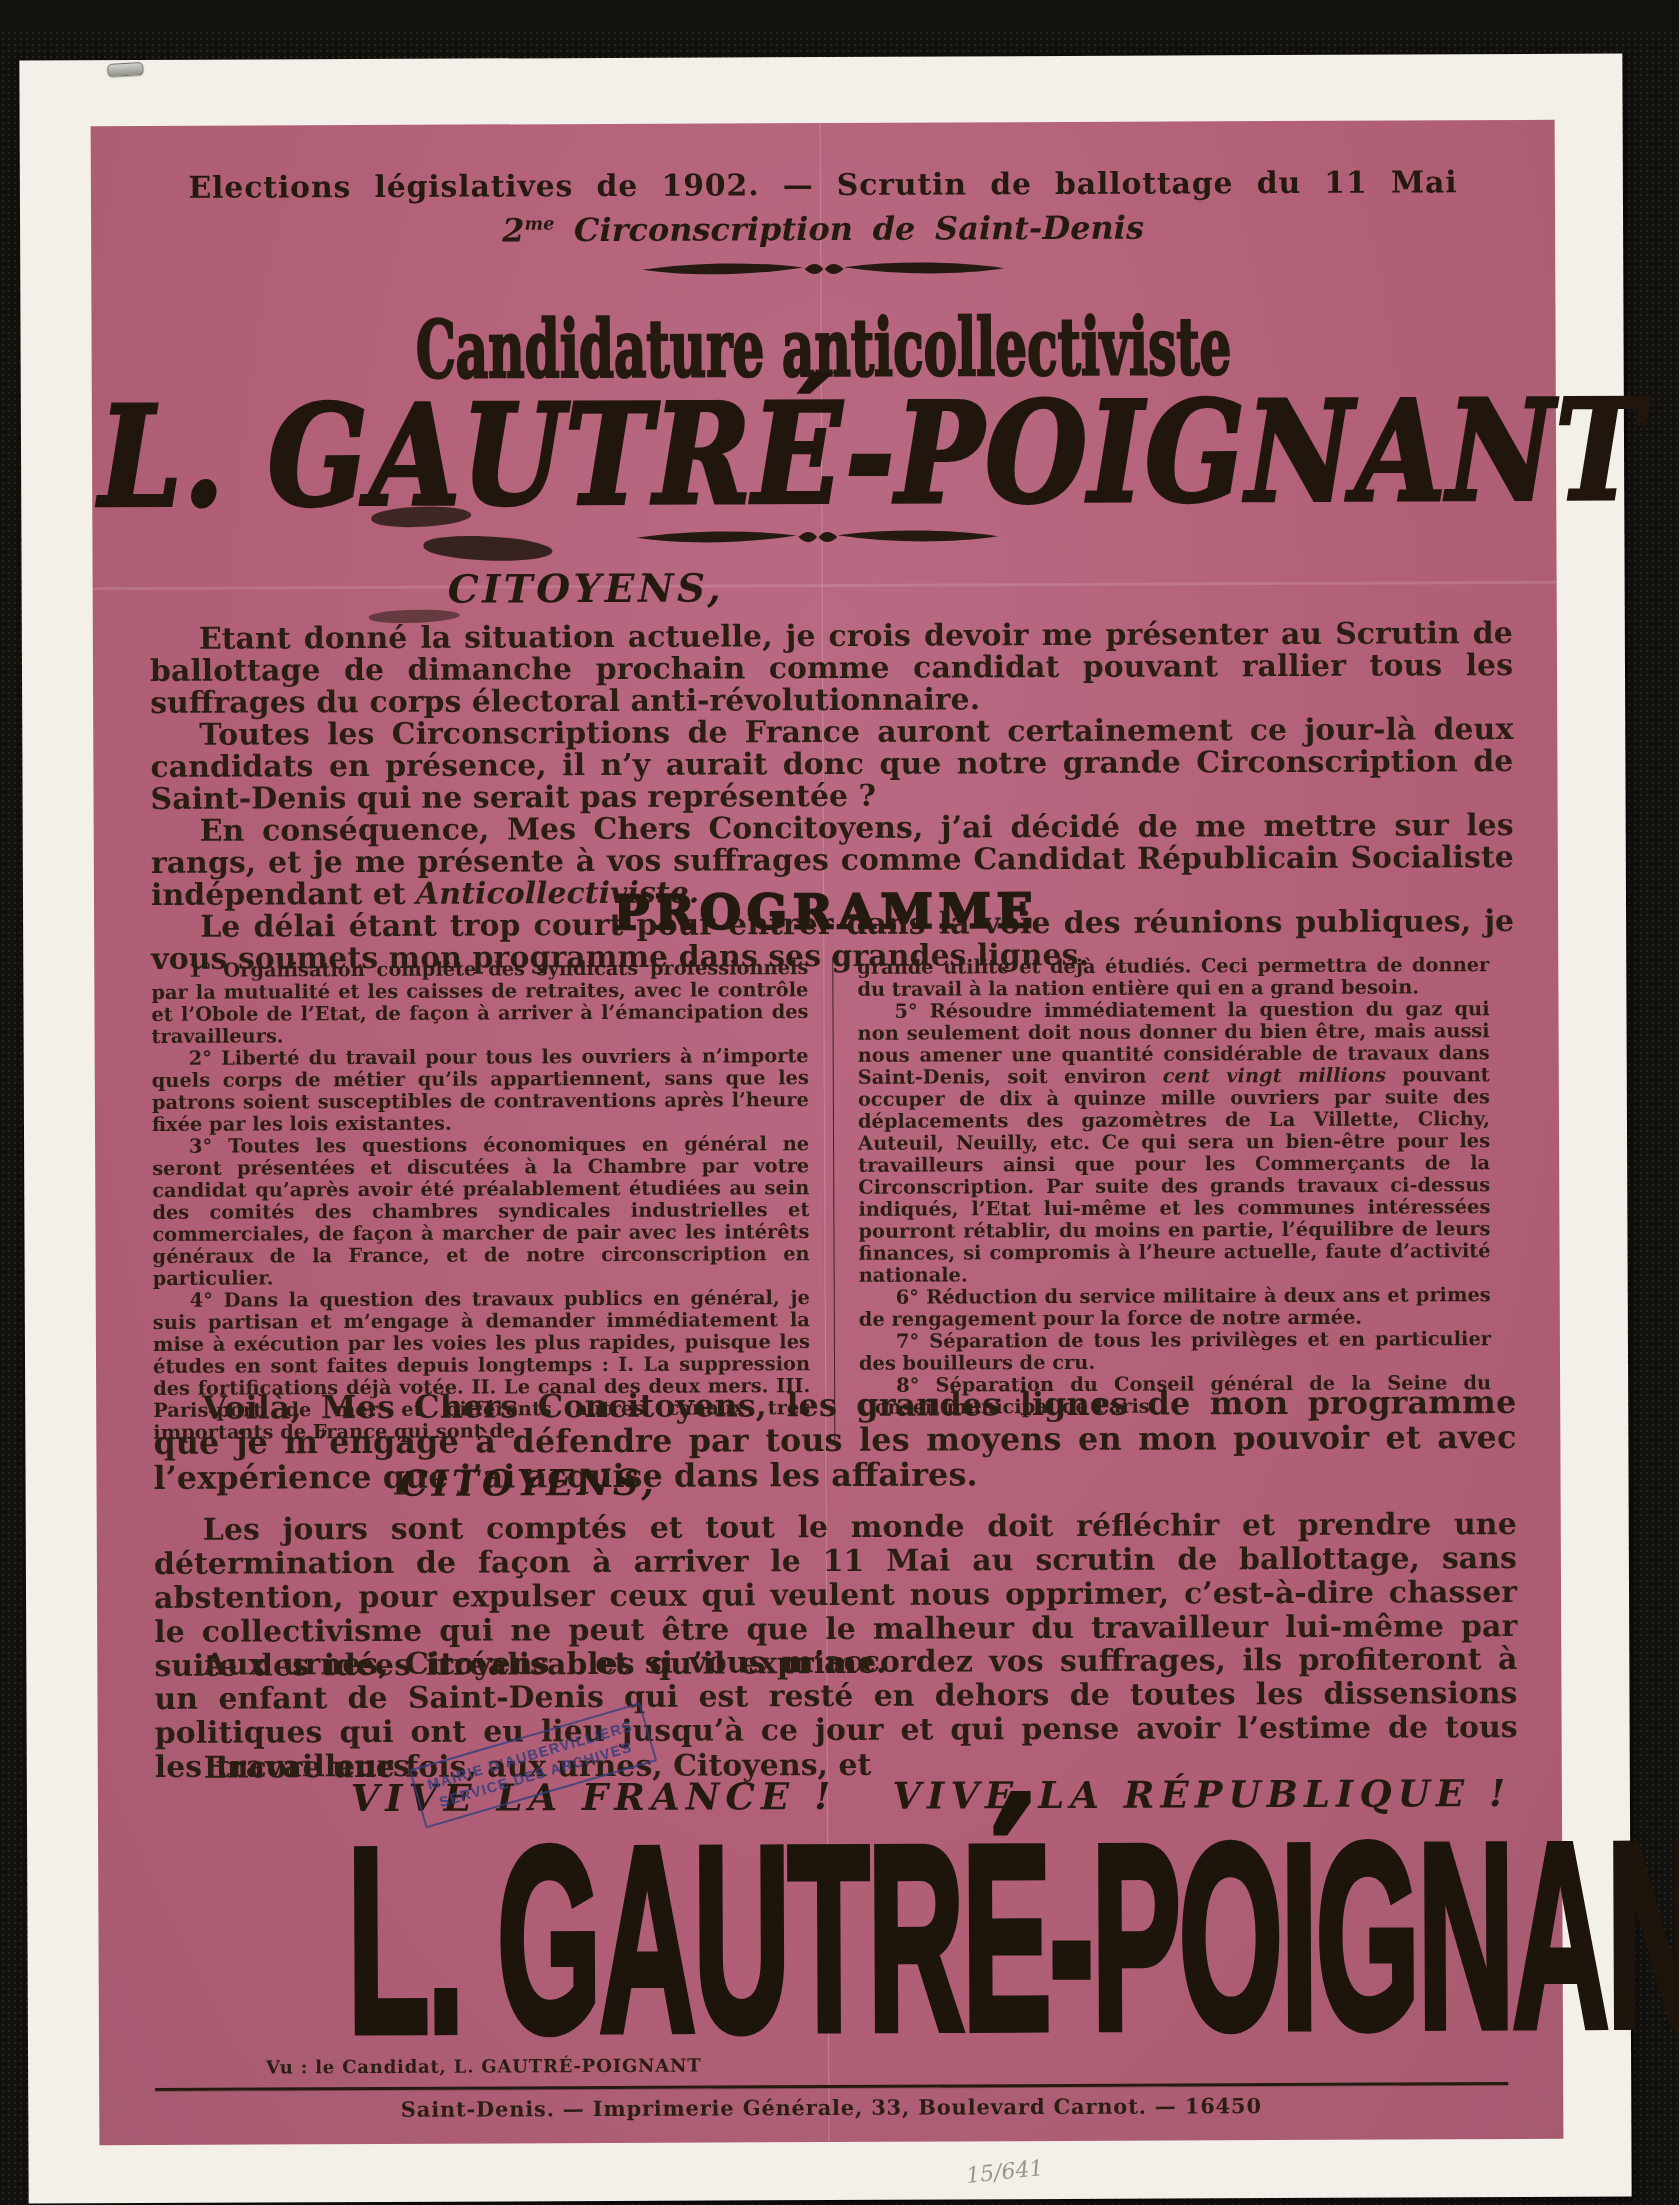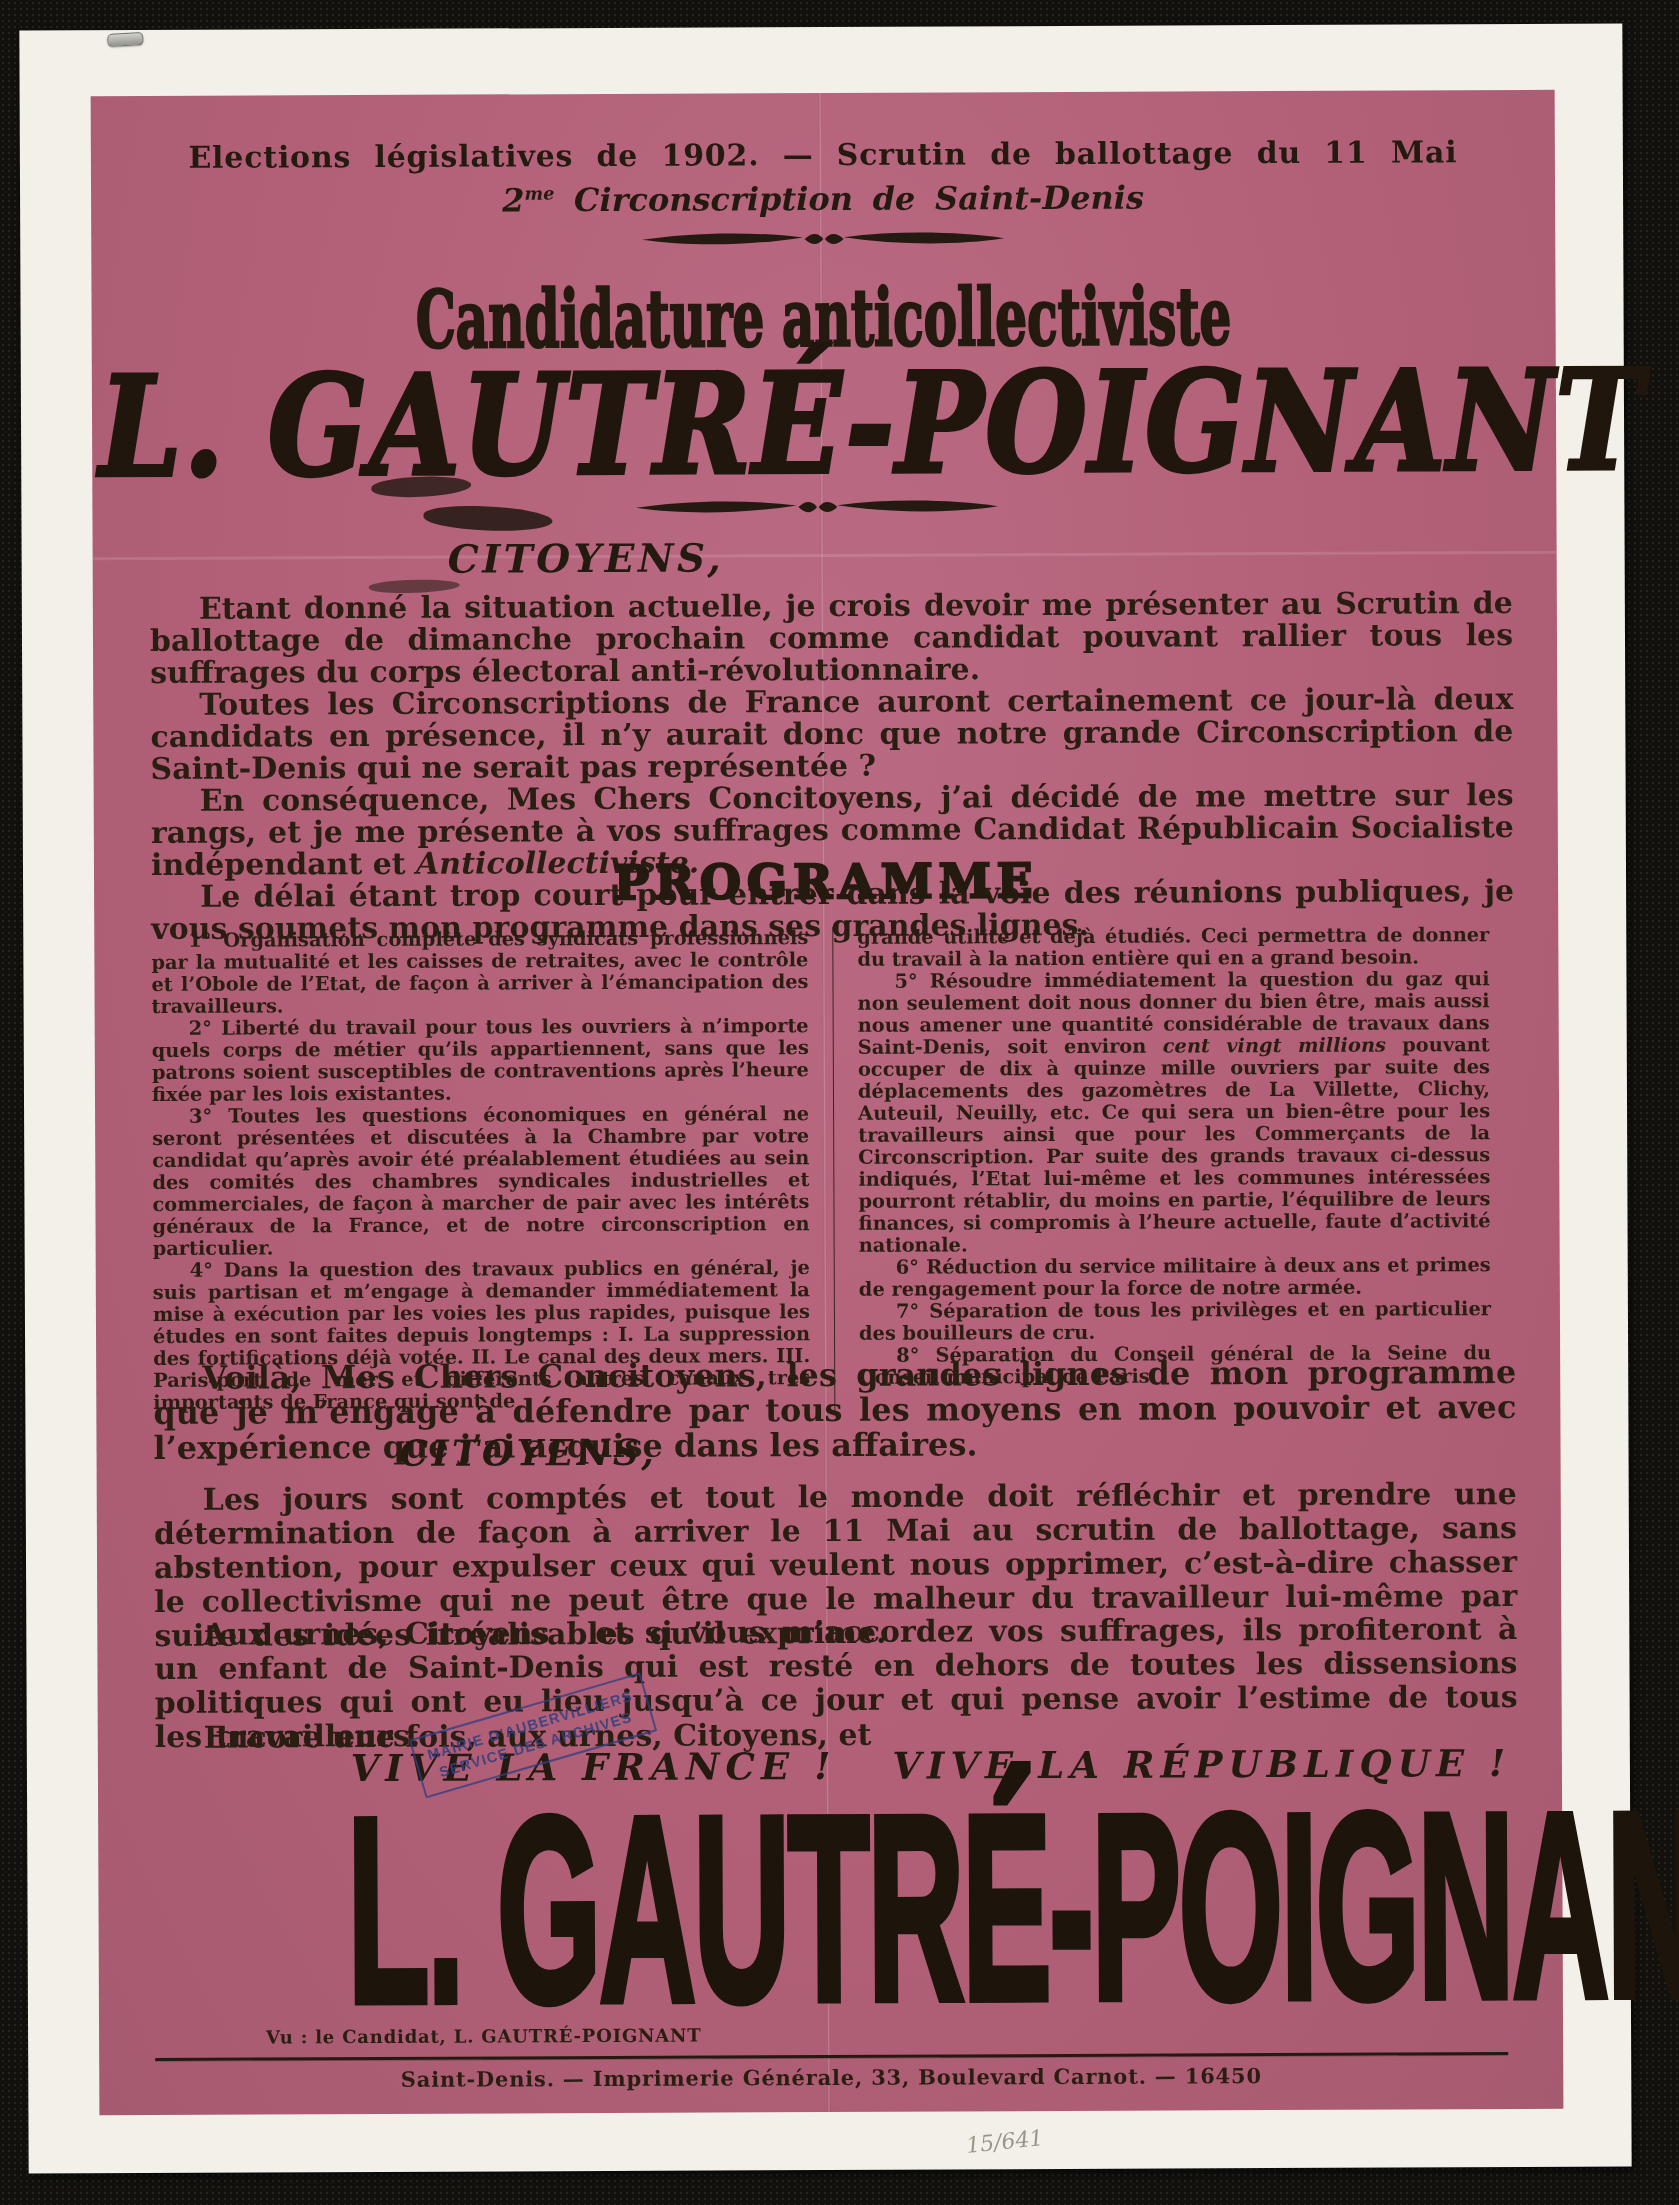--- a/index.html
+++ b/index.html
@@ -8,20 +8,21 @@
     background:#12110e;
     font-family:"DejaVu Serif", serif;
   }
   .abs{position:absolute;}
   
   .backing{
     position:absolute;inset:0;
     background-color:#12110e;
     background-image:radial-gradient(circle, #26251d 0.9px, transparent 1.3px);
     background-size:6px 6px;
+    margin-top:30px;
   }
   
   .sheet{
     position:absolute;left:24px;top:27px;width:1603px;height:2143px;
     background:#f3f0ea;
     transform:rotate(-0.25deg);transform-origin:50% 50%;
     box-shadow:2.5px 3.4px 8.5px rgba(0,0,0,0.65);
   }
   .staple{
     position:absolute;left:88px;top:3.4px;width:34px;height:11px;

